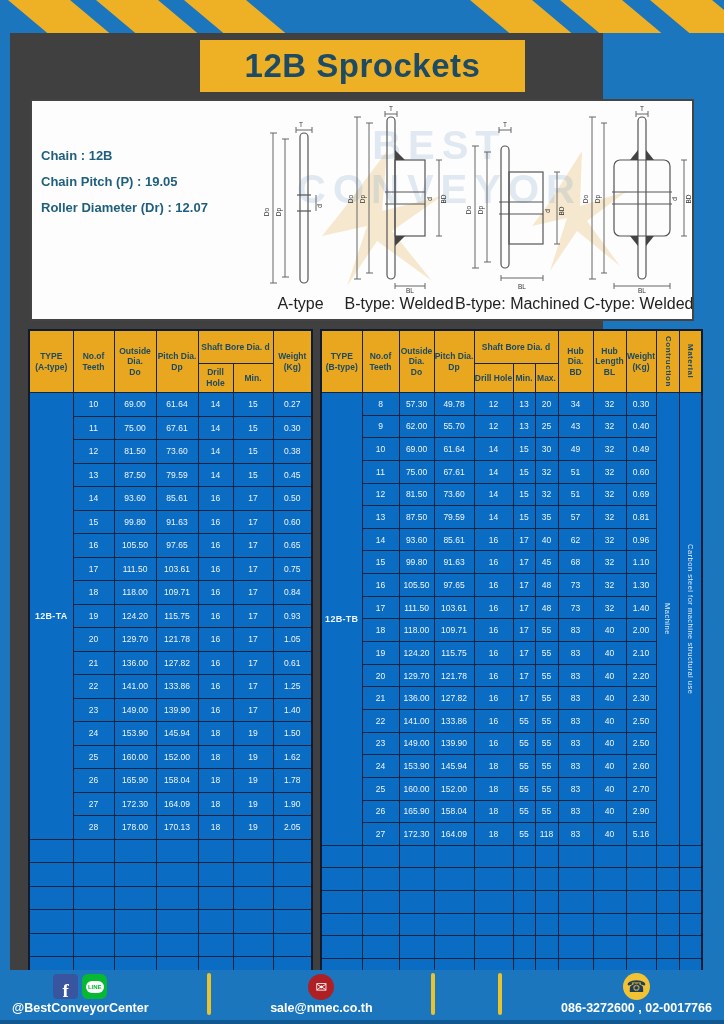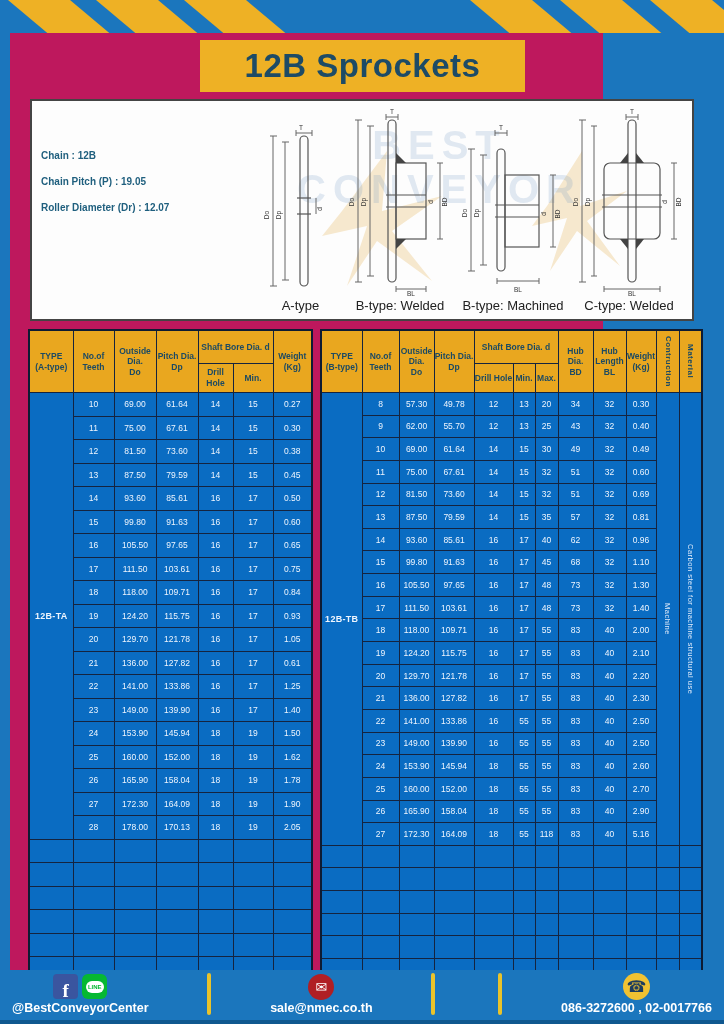--- a/index.html
+++ b/index.html
@@ -4,37 +4,37 @@
 <style>
   html,body{margin:0;padding:0;}
   body{width:724px;height:1024px;overflow:hidden;font-family:"Liberation Sans",sans-serif;}
   #page{position:relative;width:724px;height:1024px;background:#1b76bd;overflow:hidden;}
 
   
   #top-bar{position:absolute;top:0;left:0;width:724px;height:33px;background:#1b76bd;overflow:hidden;}
   .stripe{position:absolute;top:0;width:62px;height:33px;background:#eeb125;transform:skewX(50deg);transform-origin:0 0;}
 
   
-  #sheet{position:absolute;left:10px;top:33px;width:593px;height:937px;background:#be185d;}
+  #sheet{position:absolute;left:10px;top:33px;width:593px;height:937px;background:#404040;}
 
   
   #banner{position:absolute;left:190px;top:7px;width:325px;height:52px;background:#eeb125;display:flex;align-items:center;justify-content:center;}
   #banner .title{font-size:33px;font-weight:bold;color:#1d4b66;letter-spacing:0.5px;}
 
   
   #info-box{position:absolute;left:20px;top:66px;width:660px;height:218px;border:2px solid #444;background:#fdfdfd;overflow:hidden;}
   #specs{position:absolute;left:9px;top:42px;z-index:2;}
-  .spec-line{font-size:10px;font-weight:bold;color:#1f5f7e;line-height:26px;white-space:nowrap;}
+  .spec-line{font-size:13px;font-weight:bold;color:#1f5f7e;line-height:26px;white-space:nowrap;}
   #watermark{position:absolute;left:265px;top:22px;z-index:0;text-align:center;}
   .wm-line{font-size:40px;font-weight:bold;letter-spacing:7px;line-height:44px;color:rgba(110,150,195,0.20);}
   .wm-blob{position:absolute;z-index:0;opacity:0.45;}
   #diagrams{position:absolute;left:226px;top:4px;right:4px;bottom:4px;display:flex;justify-content:space-between;align-items:flex-end;z-index:1;}
   .diag{display:flex;flex-direction:column;align-items:center;justify-content:flex-end;}
   .diag svg{display:block;}
-  .caption{font-size:13px;color:#222;margin-top:1px;padding-bottom:2px;white-space:nowrap;}
+  .caption{font-size:16px;color:#222;margin-top:1px;padding-bottom:2px;white-space:nowrap;}
   .dline{stroke:#666;stroke-width:1;fill:none;}
   .dpart{stroke:#555;stroke-width:1.2;fill:none;}
   .dweld{fill:#444;stroke:none;}
   .dtxt{font-size:6.5px;fill:#333;}
 
   
   #tables{position:absolute;left:18px;top:296px;display:flex;gap:7px;align-items:flex-start;}
   table{border-collapse:collapse;table-layout:fixed;border:2px solid #0d1b33;}
   th,td{border:1px solid #15243f;padding:0;text-align:center;vertical-align:middle;overflow:hidden;}
   th{background:#e9a71f;color:#1c4a63;font-size:8.5px;font-weight:bold;line-height:1.25;}

